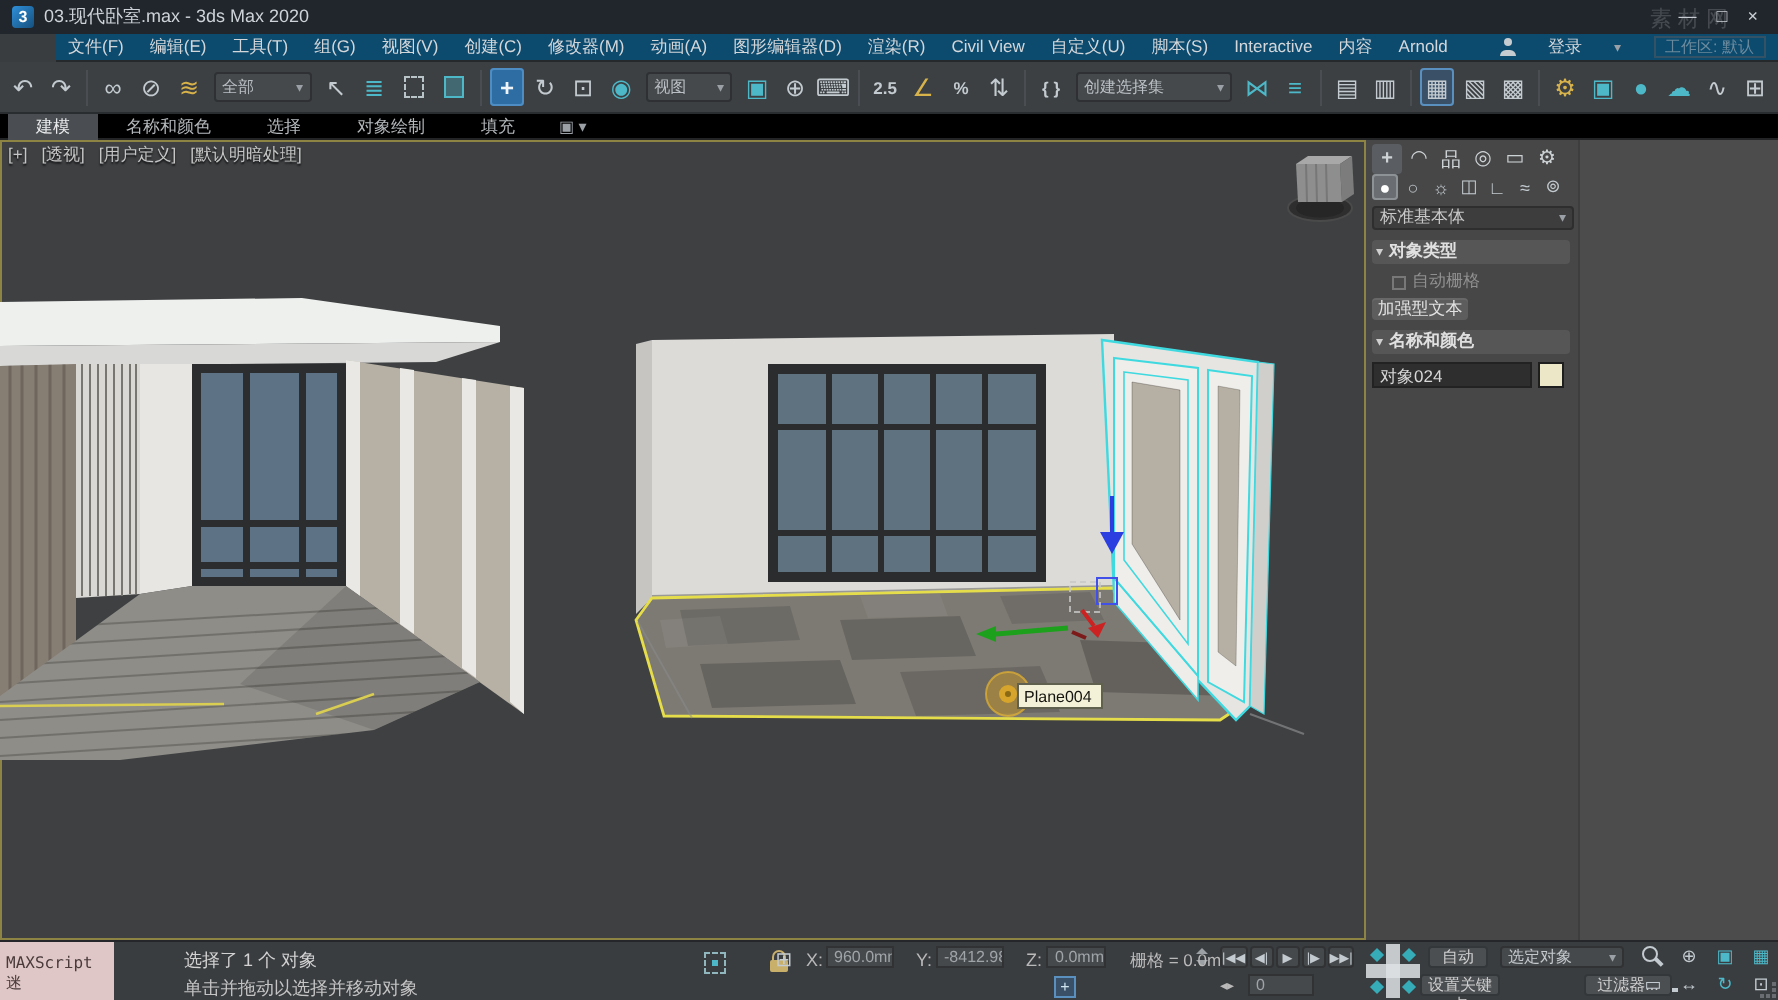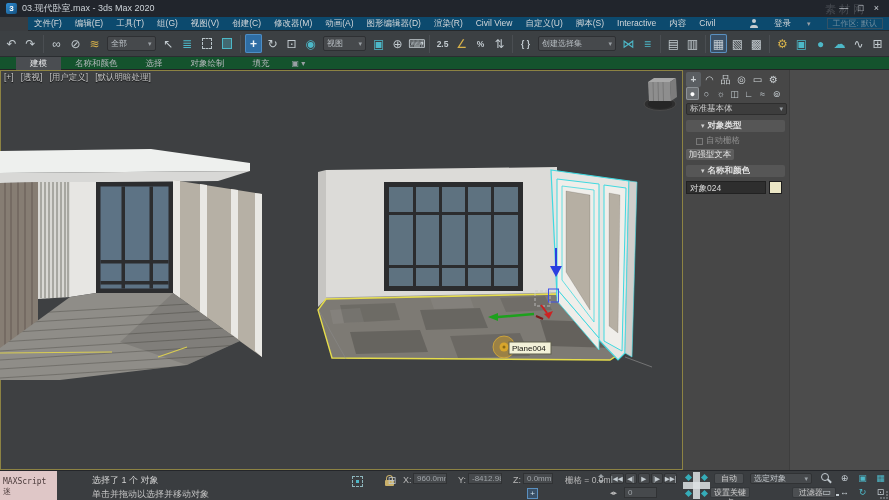--- a/index.html
+++ b/index.html
@@ -28,21 +28,21 @@
   .tb-ic{min-width:17px;height:19px;display:flex;align-items:center;justify-content:center;font-size:12px;color:#c3cbd0;border-radius:2px;cursor:default;}
   .tb-ic.txt{font-size:8.5px;font-weight:bold;}
   .tb-ic.active{background:#2e6da4;color:#eef4f8;box-shadow:inset 0 0 0 1px #4e8dc4;font-weight:bold;}
   .tb-ic.boxed{box-shadow:inset 0 0 0 1px #5a90c0;background:#3a5066;}
   .tb-sep{width:1px;height:18px;background:#2b2e31;border-right:1px solid #4a4e52;margin:0 2px;}
   .tb-dd{height:15px;background:#46494c;border:1px solid #2e3033;border-radius:2px;display:flex;align-items:center;justify-content:space-between;padding:0 3px;margin:0 2px;}
   .tb-dd span{font-size:8px;color:#b9bfc4;white-space:nowrap;overflow:hidden;}
   .box-dash{width:11px;height:11px;min-width:0;border:1px dashed #b9c4c9;margin:0 4px;border-radius:0;}
   .box-dash.filled{border-style:solid;border-color:#4db8c8;background:rgba(77,184,200,.35);}
   
-  .ribbon{height:13px;background:#14532d;display:flex;align-items:center;padding-left:16px;border-bottom:1px solid #222426;}
+  .ribbon{height:13px;background:#000000;display:flex;align-items:center;padding-left:4px;border-bottom:1px solid #222426;}
   .ribbon-tabs{display:flex;height:13px;}
   .ribbon-tab{font-size:8.5px;color:#b4b8bb;padding:0 14px;line-height:13px;}
   .ribbon-tab.active{background:#4a4d51;color:#e9eaeb;}
   .ribbon-more{margin-left:8px;font-size:8px;color:#9aa0a5;}
   
   .main{display:flex;height:400px;}
   .viewport{position:relative;width:683px;height:400px;background:#3e4042;box-shadow:inset 0 0 0 1px rgba(205,186,70,.55);}
   .viewport svg{display:block;}
   .vplabels{position:absolute;top:2px;left:4px;display:flex;gap:7px;z-index:3;}
   .vplabel{font-size:8.5px;color:#c6c6c6;text-shadow:0 1px 1px rgba(0,0,0,.8);}
@@ -50,21 +50,21 @@
   .cmdpanel{width:206px;height:400px;background:#474747;display:flex;}
   .cmd-col{width:106px;padding:2px 0 0 3px;}
   .cmd-empty{flex:1;background:#4c4c4c;border-left:1px solid #3e3e3e;}
   .cmd-tabs,.cmd-subs{display:flex;gap:1px;align-items:center;}
   .cmd-tabs .tb-ic{min-width:15px;height:15px;font-size:10px;color:#cdd2d5;}
   .cmd-subs .tb-ic{min-width:13px;height:13px;font-size:9px;color:#c3cbd0;}
   .cmd-subs .tb-ic.active{background:#6a6e72;box-shadow:inset 0 0 0 1px #8d9296;color:#fff;}
   .cmd-tabs .tb-ic.active{background:#5a5e62;box-shadow:none;}
   .cmd-dd{width:101px;height:12px;margin-top:3px;background:#3d3d3d;border:1px solid #2e2e2e;border-radius:2px;display:flex;align-items:center;justify-content:space-between;padding:0 3px;}
   .cmd-dd span{font-size:8.5px;color:#c8c8c8;}
-  .rollout-h{width:99px;height:12px;margin-top:5px;background:#565656;border-radius:2px;display:flex;align-items:center;gap:3px;padding:0 15px;}
+  .rollout-h{width:99px;height:12px;margin-top:5px;background:#565656;border-radius:2px;display:flex;align-items:center;gap:3px;padding:0 2px;}
   .rollout-h i{font-size:7px;color:#cfcfcf;font-style:normal;}
   .rollout-h b{font-size:8.5px;color:#e0e0e0;}
   .autogrid{display:flex;align-items:center;gap:3px;margin:3px 0 2px 10px;}
   .autogrid .cb{width:7px;height:7px;border:1px solid #787878;background:#4a4a4a;}
   .autogrid span{font-size:8.5px;color:#8f8f8f;}
   .obj-grid{width:99px;display:grid;grid-template-columns:1fr 1fr;gap:2px;margin-top:1px;}
   .obj-btn{height:11px;background:#5d5d5d;border-radius:2px;font-size:8.5px;color:#e2e2e2;text-align:center;line-height:11px;box-shadow:inset 0 1px 0 rgba(255,255,255,.07);}
   .obj-btn.wide{width:48px;margin-top:2px;}
   .name-row{display:flex;align-items:center;gap:3px;margin-top:4px;}
   .name-field{width:80px;height:13px;background:#2e2e2e;border:1px solid #222;color:#d8d8d8;font-size:8.5px;line-height:12px;padding-left:3px;}
@@ -131,21 +131,21 @@
         <span class="menu-item">创建(C)</span>
         <span class="menu-item">修改器(M)</span>
         <span class="menu-item">动画(A)</span>
         <span class="menu-item">图形编辑器(D)</span>
         <span class="menu-item">渲染(R)</span>
         <span class="menu-item">Civil View</span>
         <span class="menu-item">自定义(U)</span>
         <span class="menu-item">脚本(S)</span>
         <span class="menu-item">Interactive</span>
         <span class="menu-item">内容</span>
-        <span class="menu-item">Civil</span>
+        <span class="menu-item">Arnold</span>
       </div>
     <div class="menu-right">
       <span class="icon-person"></span>
       <span class="login-label">登录</span>
       <i class="caret">▾</i>
       <span class="workspace-box">工作区: 默认</span>
     </div>
   </div>
 
   <div class="toolbar">
@@ -435,21 +435,21 @@
     <span class="abs icon-lock" style="left:371px;top:4px;"></span>
     <span class="abs tb-ic" style="left:385px;top:2px;min-width:14px;height:14px;font-size:10px;">⊞</span>
 
     <span class="abs sb-lab" style="left:403px;top:4px;">X:</span>
     <span class="abs sb-field" style="left:413px;top:2px;width:34px;">960.0mm</span>
     <span class="abs spn" style="left:447px;top:2px;"></span>
     <span class="abs sb-lab" style="left:458px;top:4px;">Y:</span>
     <span class="abs sb-field" style="left:468px;top:2px;width:34px;">-8412.98</span>
     <span class="abs spn" style="left:502px;top:2px;"></span>
     <span class="abs sb-lab" style="left:513px;top:4px;">Z:</span>
-    <span class="abs sb-field" style="left:523px;top:2px;width:30px;">0.0mm</span>
+    <span class="abs sb-field" style="left:523px;top:2px;width:30px;text-align:right;">0.0mm</span>
     <span class="abs spn" style="left:553px;top:2px;"></span>
     <span class="abs sb-lab" style="left:565px;top:4px;font-size:8.5px;">栅格 = 0.0mm</span>
 
     <span class="abs tag-ic" style="left:527px;top:17px;">+</span>
     <span class="abs sb-lab" style="left:541px;top:31px;font-size:8.5px;">添加时间标记</span>
 
     <div class="abs pb" style="left:610px;top:2px;">
         <span class="tb-ic">|◀◀</span>
         <span class="tb-ic">◀|</span>
         <span class="tb-ic">▶</span>

